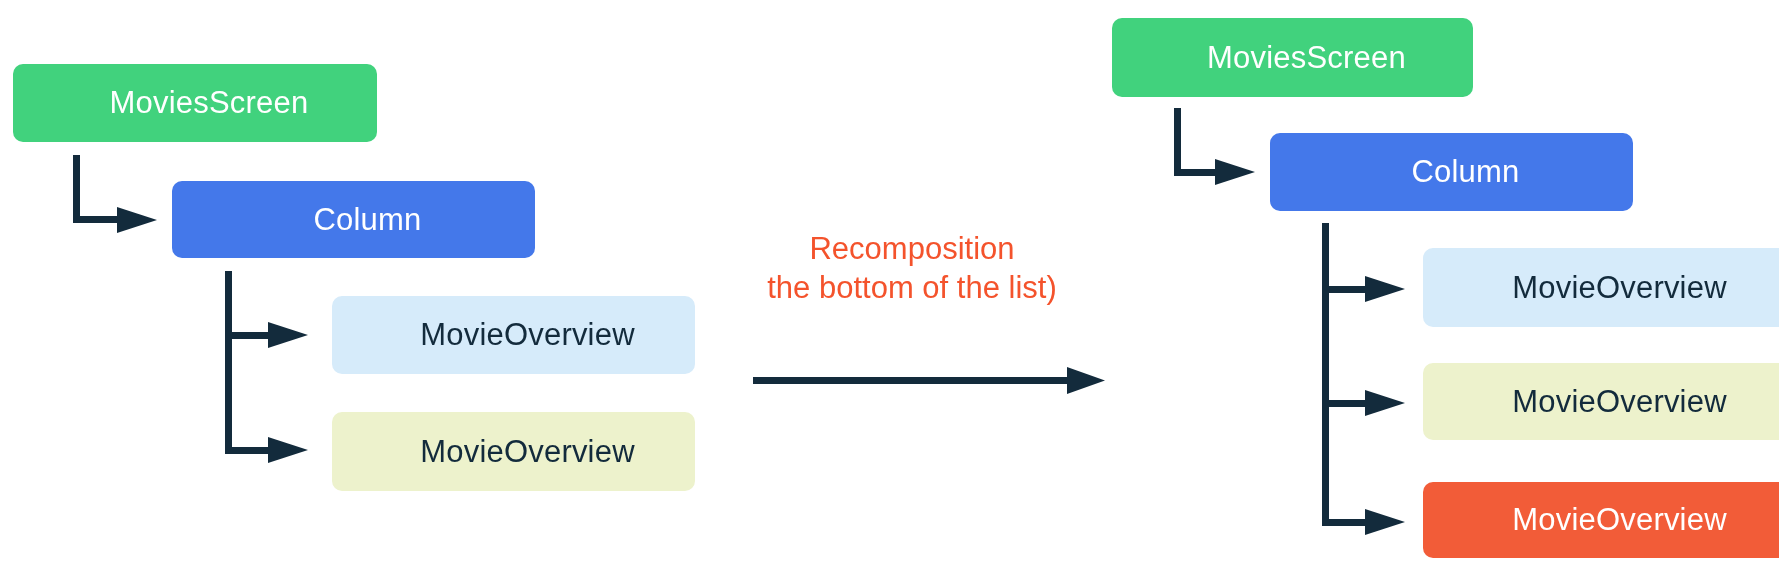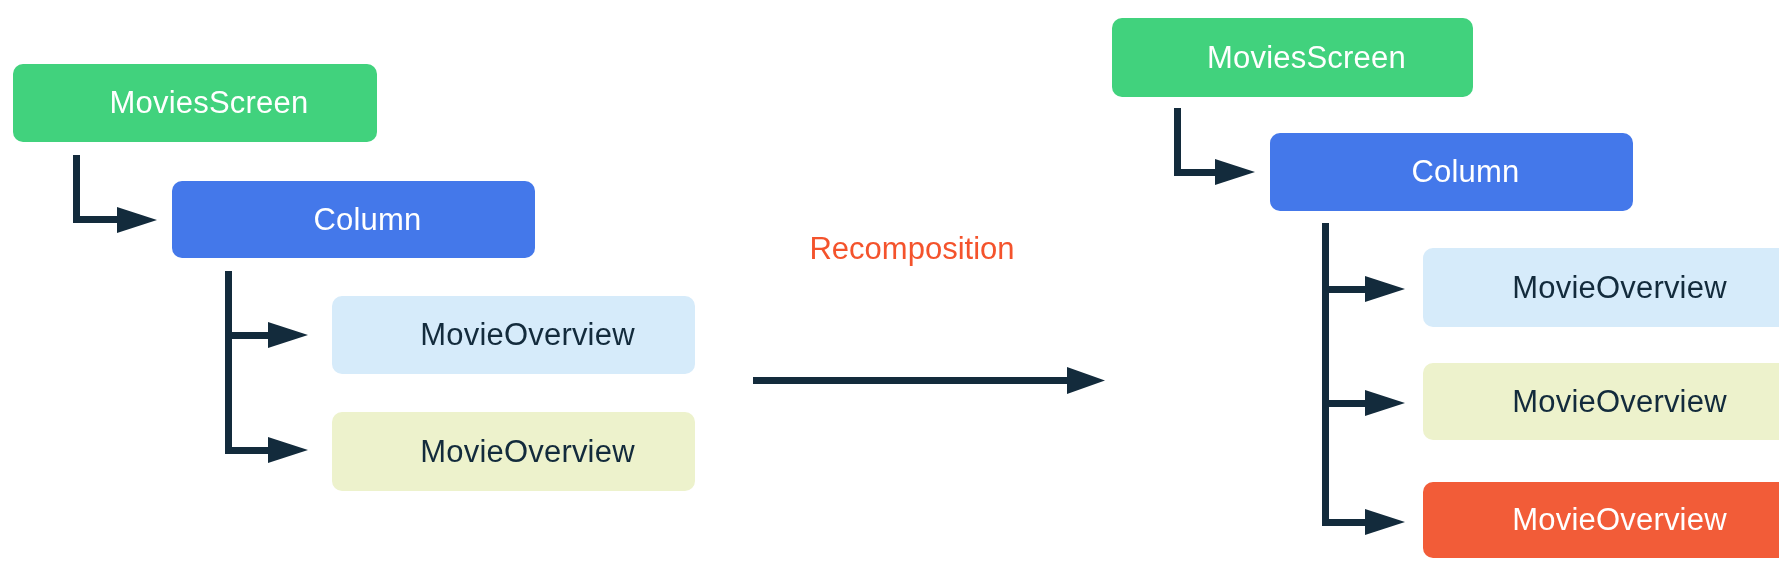--- a/index.html
+++ b/index.html
@@ -44,20 +44,21 @@
   </svg>
 
   <div class="line" style="left: 225px; top: 446.5px; width: 43px; height: 7px; background-color: rgb(19, 43, 60);"></div>
   <svg class="ah" style="left:268px;top:437px;" width="40" height="26">
     <polygon points="0,0 40,13 0,26" fill="#132B3C"></polygon>
   </svg>
 </div>
 
 <div class="annotation" style="color: rgb(244, 83, 44);">
   <div>Recomposition</div>
+  <div>the bottom of the list)</div>
 </div>
 
 <div class="line" style="left: 753px; top: 376.5px; width: 314px; height: 7px; background-color: rgb(19, 43, 60);"></div>
 <svg class="ah" style="left:1067px;top:366.5px;" width="38" height="27">
   <polygon points="0,0 38,13.5 0,27" fill="#132B3C"></polygon>
 </svg>
 
 <div>
   <div class="node" style="left: 1112px; top: 18px; width: 333px; height: 79px; background-color: rgb(65, 210, 125); color: rgb(255, 255, 255);">MoviesScreen</div>
 

